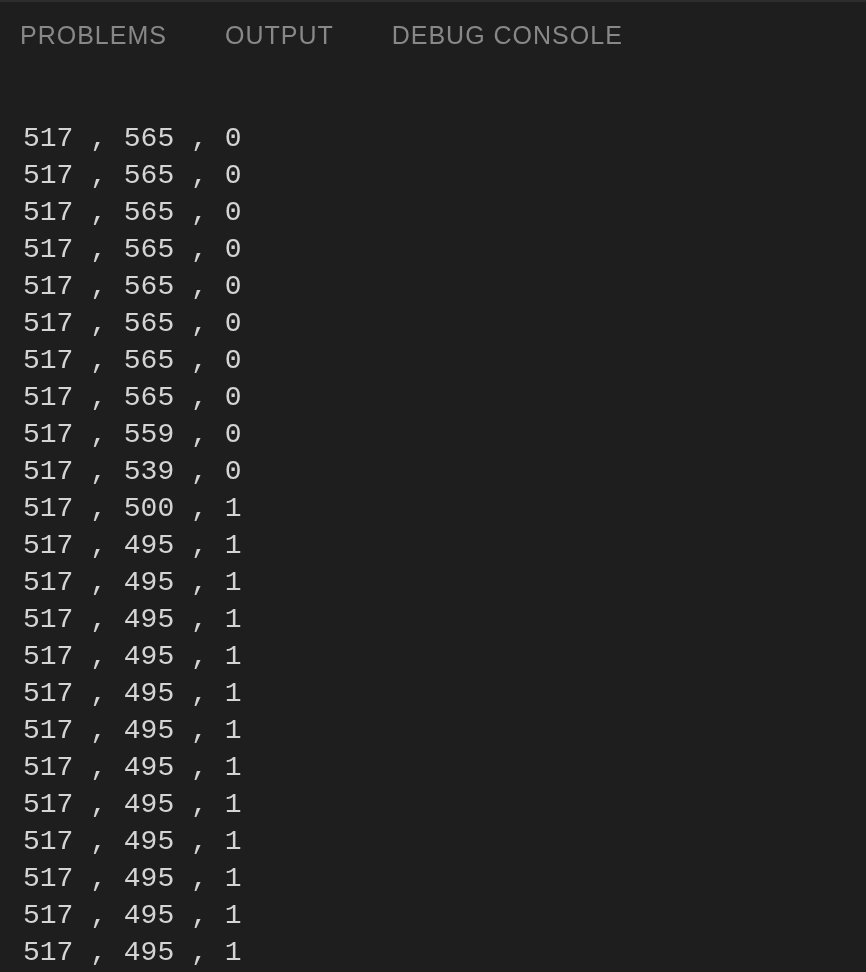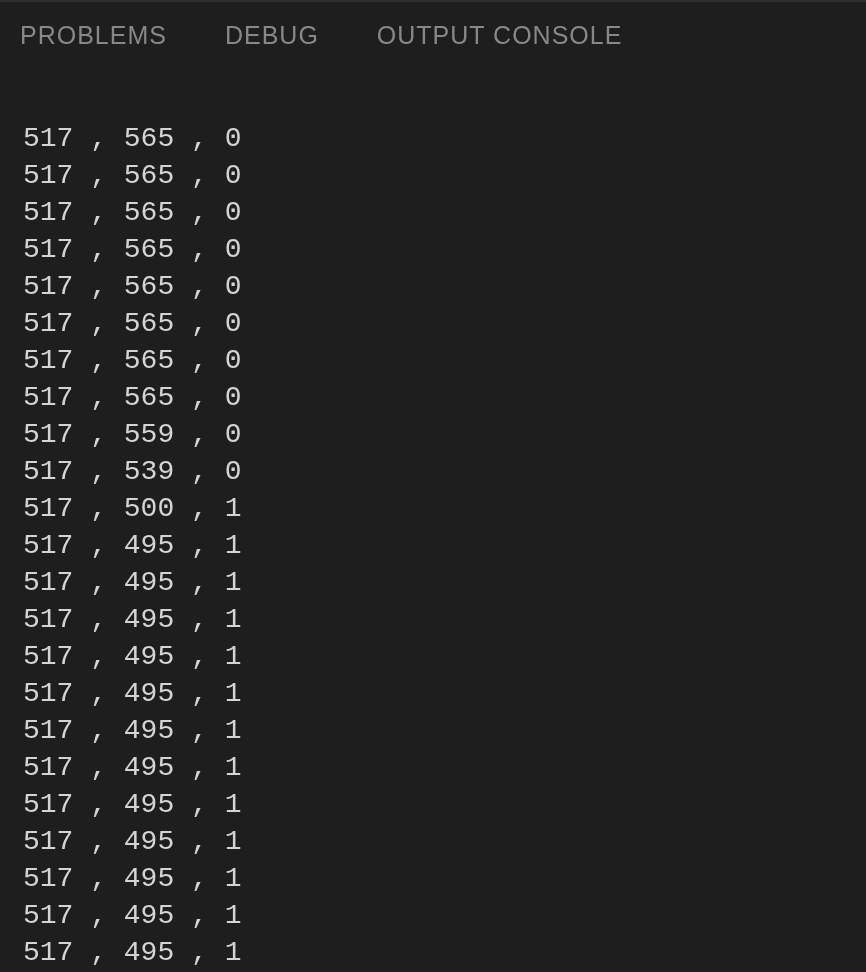--- a/index.html
+++ b/index.html
@@ -61,17 +61,17 @@
       display: block;
     }
   </style>
 </head>
 <body>
 
 <div class="top-border"></div>
 
 <div class="tab-bar">
   <div class="tab">PROBLEMS</div>
-  <div class="tab">DEBUG</div>
-  <div class="tab">OUTPUT CONSOLE</div>
+  <div class="tab">OUTPUT</div>
+  <div class="tab">DEBUG CONSOLE</div>
 </div>
 
 <div class="terminal-content" id="terminal-lines"><span class="terminal-line">517 , 565 , 0</span><span class="terminal-line">517 , 565 , 0</span><span class="terminal-line">517 , 565 , 0</span><span class="terminal-line">517 , 565 , 0</span><span class="terminal-line">517 , 565 , 0</span><span class="terminal-line">517 , 565 , 0</span><span class="terminal-line">517 , 565 , 0</span><span class="terminal-line">517 , 565 , 0</span><span class="terminal-line">517 , 559 , 0</span><span class="terminal-line">517 , 539 , 0</span><span class="terminal-line">517 , 500 , 1</span><span class="terminal-line">517 , 495 , 1</span><span class="terminal-line">517 , 495 , 1</span><span class="terminal-line">517 , 495 , 1</span><span class="terminal-line">517 , 495 , 1</span><span class="terminal-line">517 , 495 , 1</span><span class="terminal-line">517 , 495 , 1</span><span class="terminal-line">517 , 495 , 1</span><span class="terminal-line">517 , 495 , 1</span><span class="terminal-line">517 , 495 , 1</span><span class="terminal-line">517 , 495 , 1</span><span class="terminal-line">517 , 495 , 1</span><span class="terminal-line">517 , 495 , 1</span></div>
 
 </body></html>

